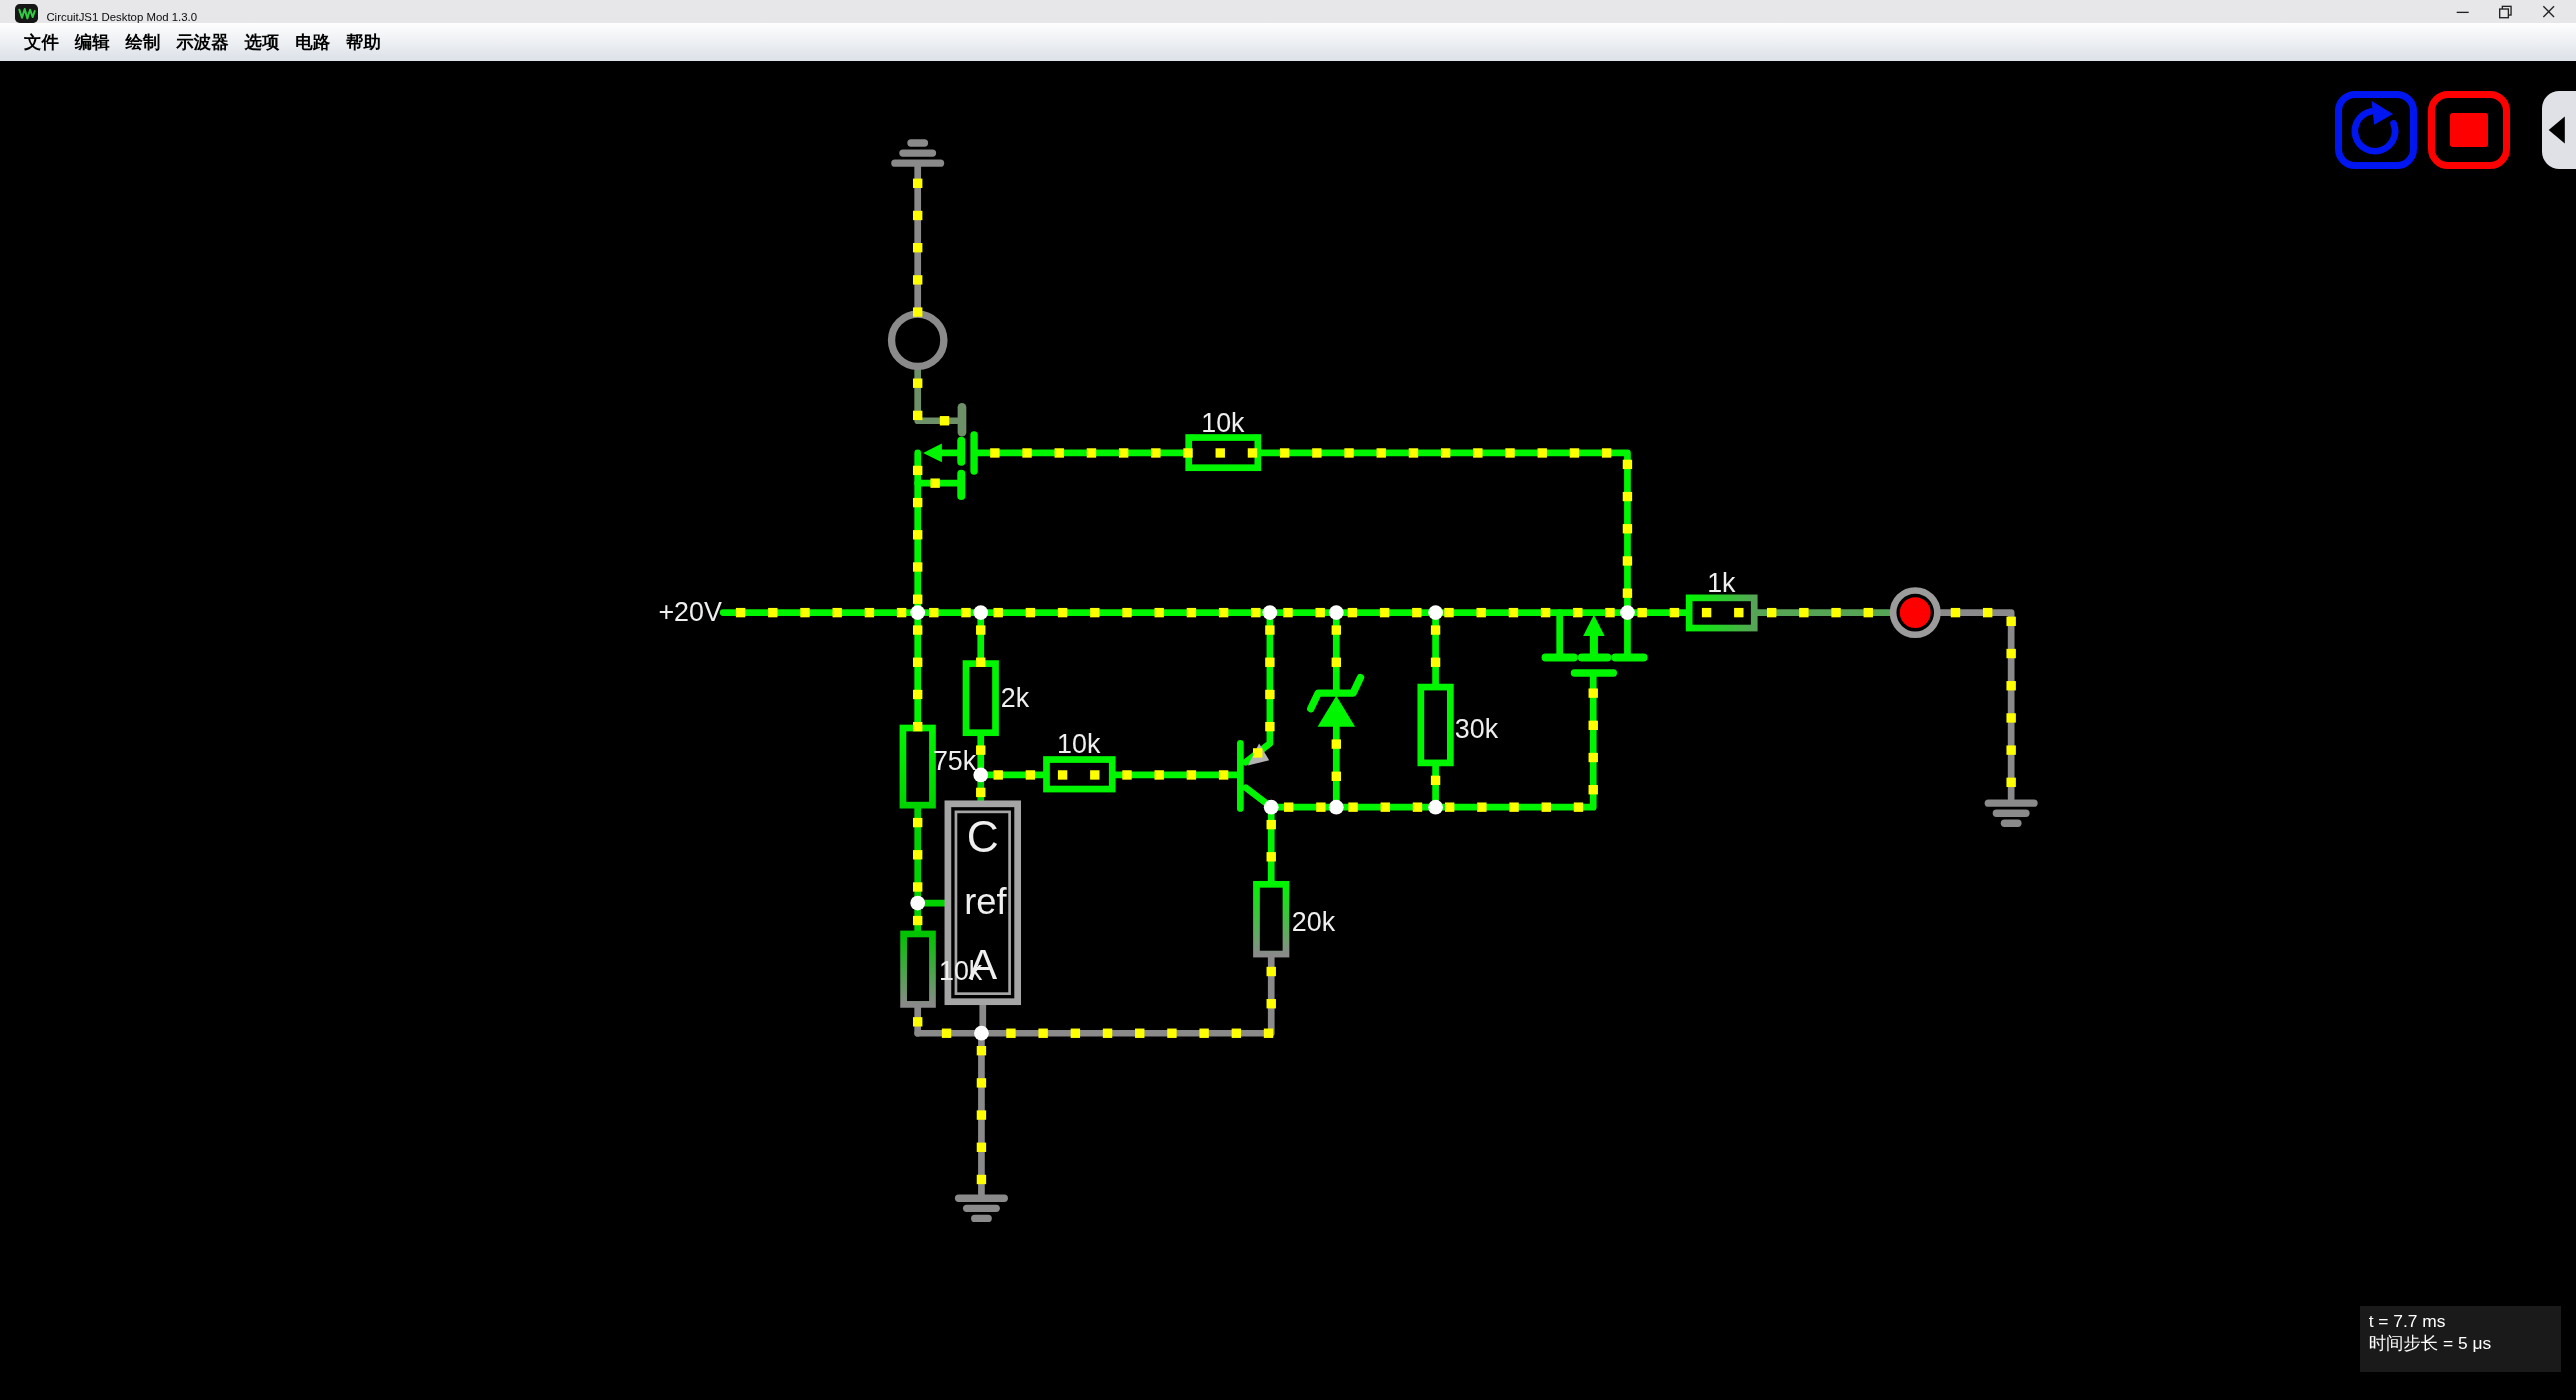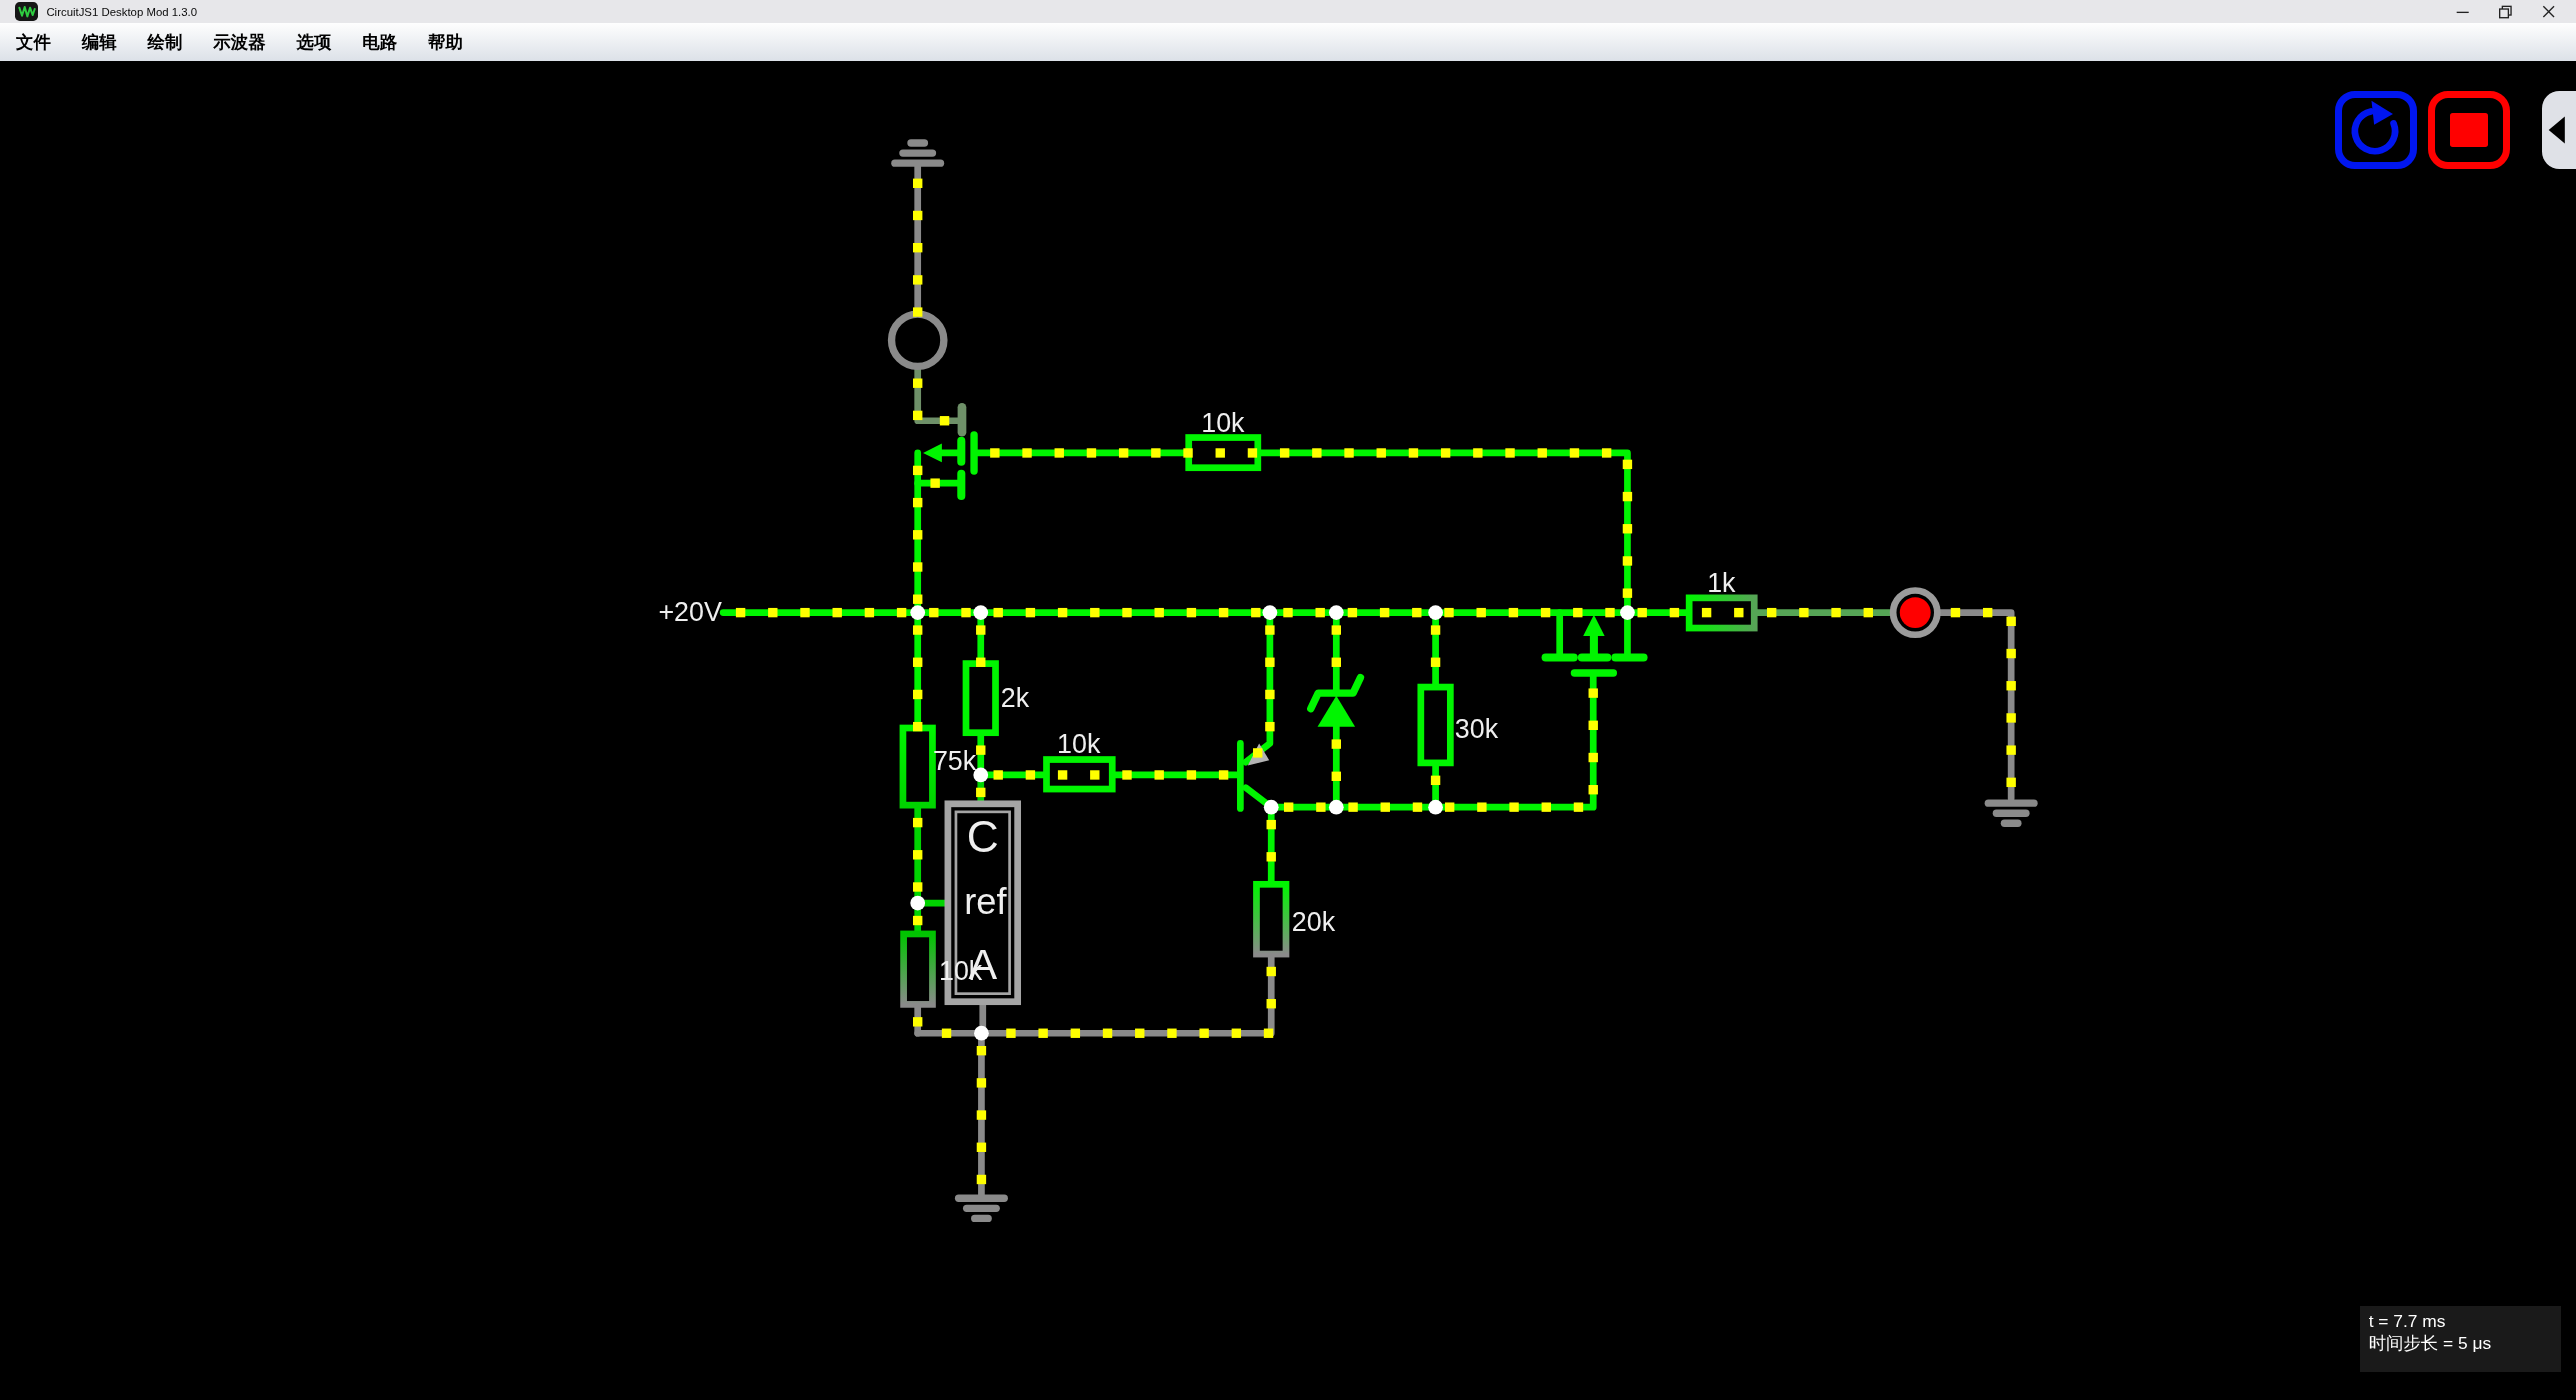--- a/index.html
+++ b/index.html
@@ -1,25 +1,25 @@
 <!DOCTYPE html>
 <html style="font-size:10.7px"><head>
 <meta charset="utf-8">
 <style>
   html,body{margin:0;padding:0;background:#000;}
   body{width:2576px;height:1401px;overflow:hidden;font-family:"Liberation Sans","DejaVu Sans",sans-serif;position:relative;}
 
   
-  #titlebar{position:absolute;left:0;top:0;width:2576px;height:23px;background:#e7e7ea;display:flex;align-items:center;z-index:30;}
+  #titlebar{position:absolute;left:0;top:0;width:2576px;height:23px;background:#e7e7ea;display:flex;align-items:flex-end;z-index:30;}
   #appicon{width:23px;height:19px;margin-left:15.4px;border-radius:4.7px;background:#161616;display:flex;align-items:center;justify-content:center;flex:none;}
   #title{margin-left:8px;font-size:11.4px;color:#0a0a0a;white-space:nowrap;}
   #winbtns{position:absolute;right:5.4px;top:0;height:23px;display:flex;align-items:center;}
   .winbtn{width:43px;height:23px;display:flex;align-items:center;justify-content:center;}
 
-  #menubar{position:absolute;left:0;top:23px;width:2576px;height:38px;background:linear-gradient(#fefefe,#dce1e8);display:flex;align-items:center;gap:31px;padding-left:16px;box-sizing:border-box;z-index:30;}
+  #menubar{position:absolute;left:0;top:23px;width:2576px;height:38px;background:linear-gradient(#fefefe,#dce1e8);display:flex;align-items:center;gap:16px;padding-left:24px;box-sizing:border-box;z-index:30;}
   .menu-item{font-size:17.4px;font-weight:700;color:#000;white-space:nowrap;}
 
   #canvas{position:absolute;left:0;top:60px;width:2576px;height:1340px;background:#000;z-index:1;}
   #circuit{position:absolute;left:0;top:0;z-index:2;}
 
   
   .simbtn{position:absolute;width:82px;height:78px;border-radius:20px;box-sizing:border-box;z-index:20;background:transparent;}
   #reset-btn{left:2335px;top:91px;border:7.4px solid #0016f0;}
   #stop-btn{left:2428px;top:91px;border:7.4px solid #ff0000;display:flex;align-items:center;justify-content:center;}
   #stop-inner{width:38px;height:34px;background:#ff0000;border-radius:2.7px;}

